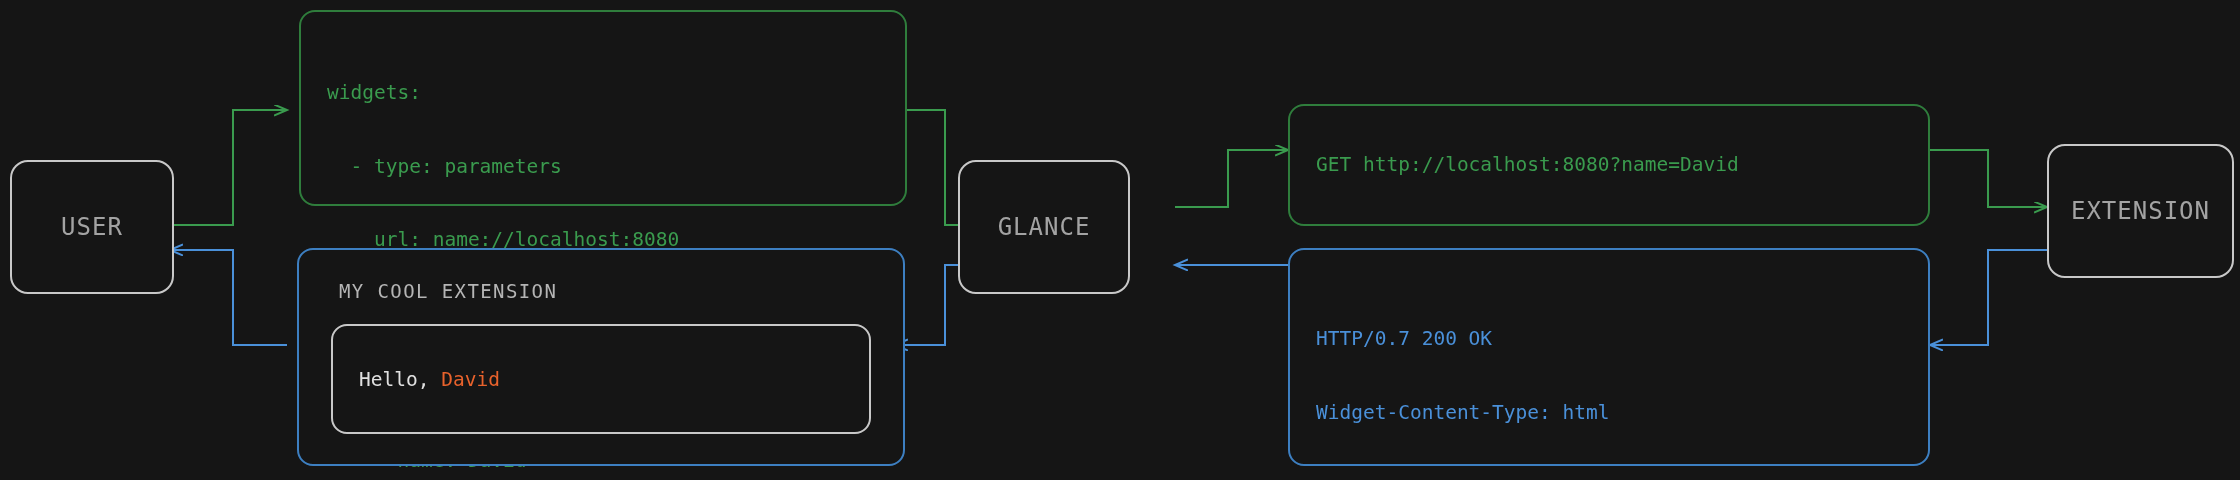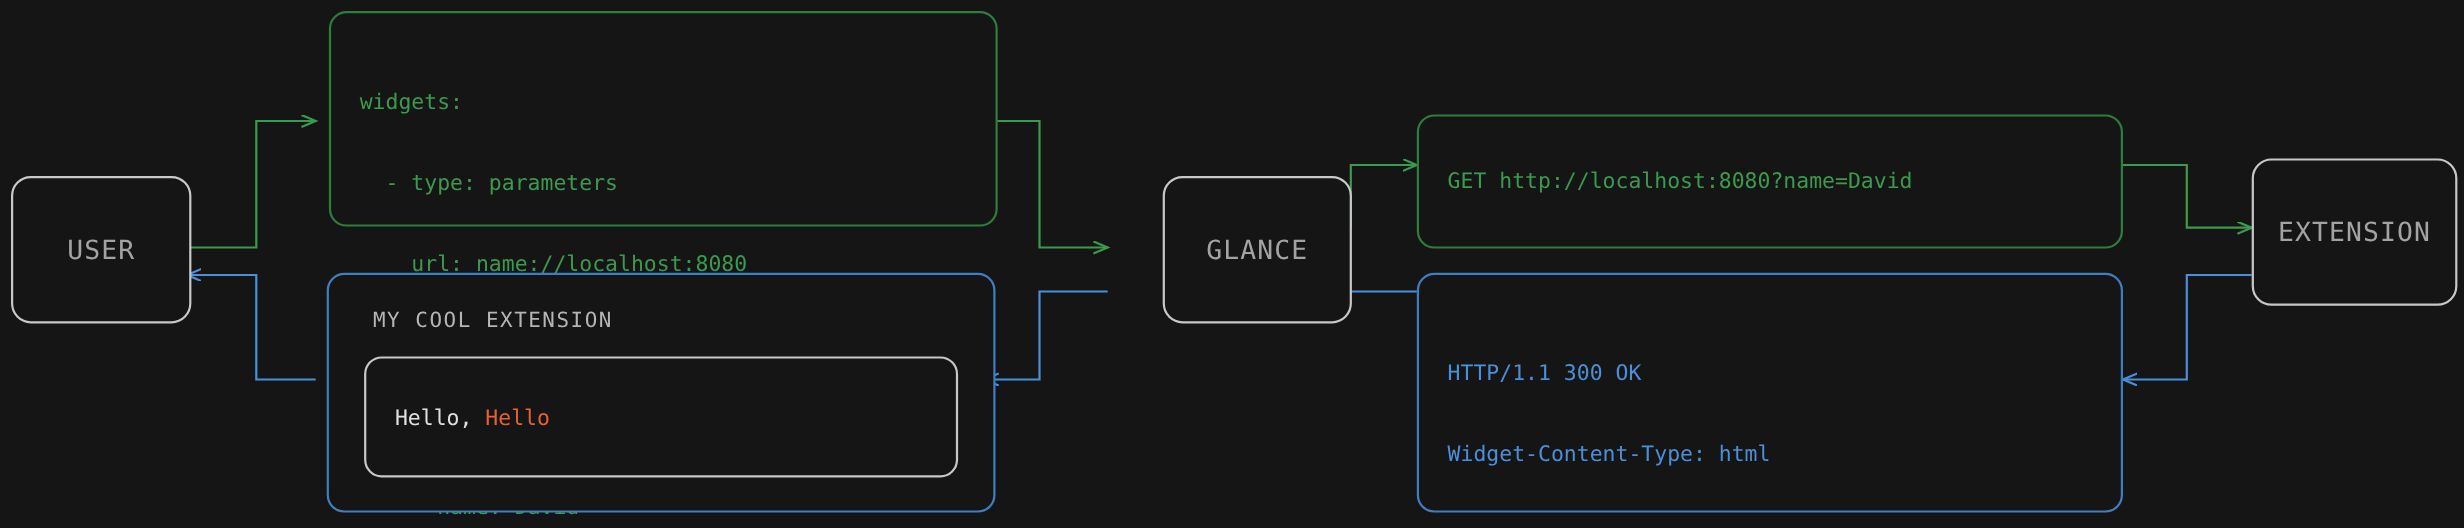--- a/index.html
+++ b/index.html
@@ -135,21 +135,21 @@
 
     <g>
       <path d="M287,345 L233,345 L233,250 L170,250" fill="none" stroke="#4a90d9" stroke-width="2" marker-end="url(#arrow-blue)"></path>
     </g>
   </svg>
 
   <div class="node" style="left:10px; top:160px; width:160px; height:130px;">
     <span>USER</span>
   </div>
 
-  <div class="node" style="left:1057px; top:160px; width:168px; height:130px;">
+  <div class="node" style="left:958px; top:160px; width:168px; height:130px;">
     <span>GLANCE</span>
   </div>
 
   <div class="node" style="left:2047px; top:144px; width:183px; height:130px;">
     <span>EXTENSION</span>
   </div>
 
   <div class="codebox green" style="left:299px; top:10px; width:608px; height:196px;">
     <div>widgets:</div>
     <div>  - type: parameters</div>
@@ -157,26 +157,26 @@
     <div>    allow-potentially-dangerous-html: true</div>
     <div>    parameters:</div>
     <div>      name: David</div>
   </div>
 
   <div class="codebox green" style="left:1288px; top:104px; width:642px; height:122px; display:flex; align-items:center;">
     <div>GET http://localhost:8080?name=David</div>
   </div>
 
   <div class="codebox blue" style="left:1288px; top:248px; width:642px; height:218px; padding-top:28px;">
-    <div>HTTP/1.1 300 OK</div>
+    <div>HTTP/0.7 200 OK</div>
     <div>Widget-Content-Type: html</div>
     
     
   </div>
 
   <div class="widget-card" style="left:287px; top:248px; width:608px; height:218px;">
     <div class="widget-title">MY COOL EXTENSION</div>
     <div class="widget-inner">
-      <div class="widget-text"><span>Hello, </span><span class="accent">Hello</span></div>
+      <div class="widget-text"><span>Hello, </span><span class="accent">David</span></div>
     </div>
   </div>
 
 </div>
 
 </body></html>

